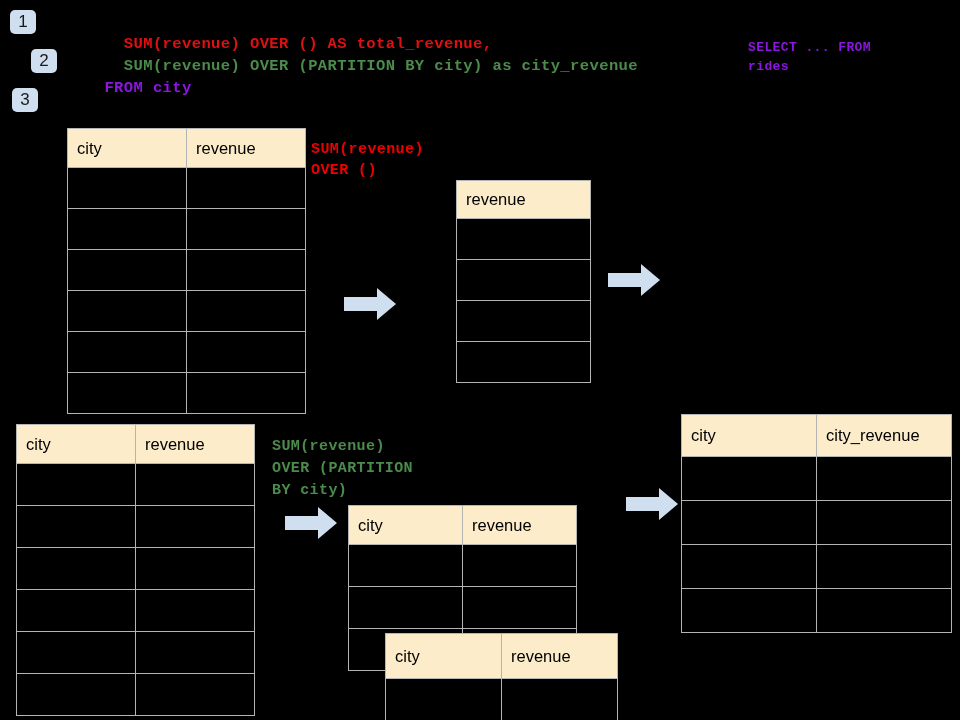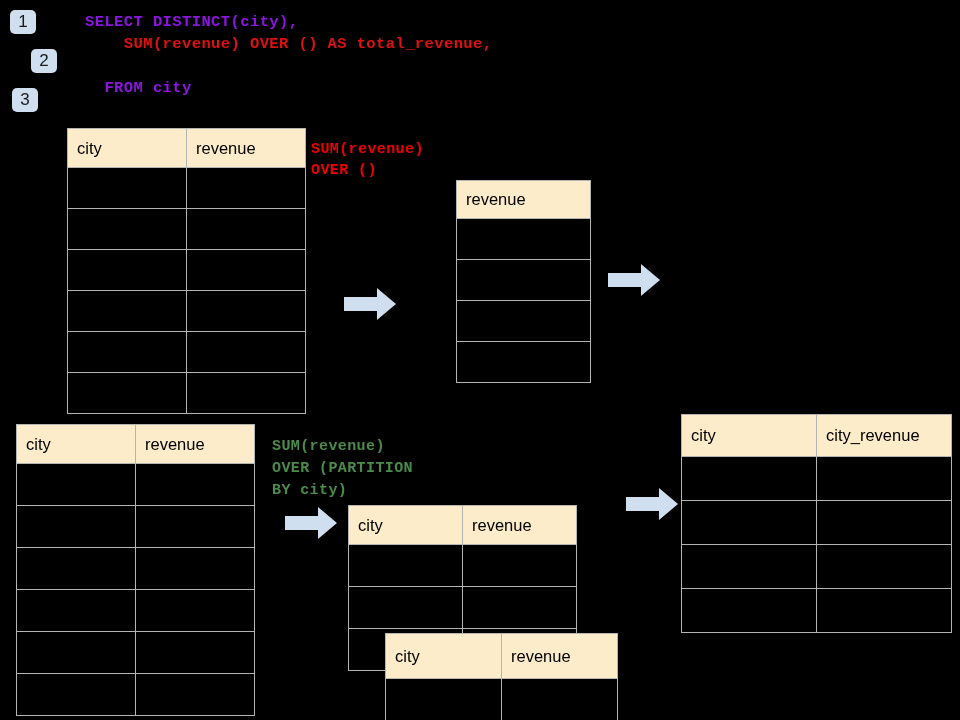--- a/index.html
+++ b/index.html
@@ -86,24 +86,26 @@
 </style>
 </head>
 <body>
 
 <div id="root">
 
   <div class="badge" style="left:10px; top:10px;">1</div>
   <div class="badge" style="left:31px; top:49px;">2</div>
   <div class="badge" style="left:12px; top:88px;">3</div>
 
-  <div class="sql sql-purple" style="left:85px; top:12px;">SELECT DISTINCT(city),</div>
   <div class="sql sql-red" style="left:85px; top:34px;">    SUM(revenue) OVER () AS total_revenue,</div>
+  <div class="sql sql-green" style="left:85px; top:56px;">    SUM(revenue) OVER (PARTITION BY city) as city_revenue</div>
   <div class="sql sql-purple" style="left:85px; top:78px;">  FROM city</div>
 
+  <div class="note note-purple" style="left:748px; top:38px;">SELECT ... FROM
+rides</div>
 
   <div class="note note-red" style="left:311px; top:139px;">SUM(revenue)
 OVER ()</div>
 
   <div class="note note-green" style="left:272px; top:436px;">SUM(revenue)
 OVER (PARTITION
 BY city)</div>
 
   <table class="tbl" style="left:67px; top:128px; width:238px;">
     <colgroup>

